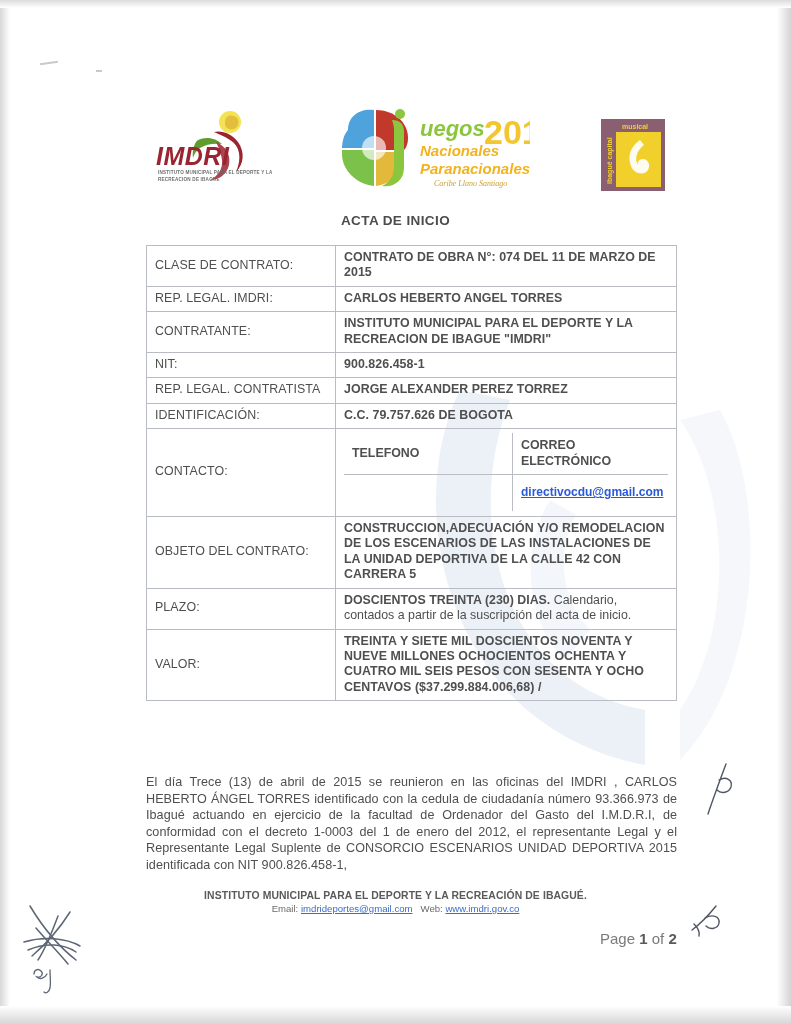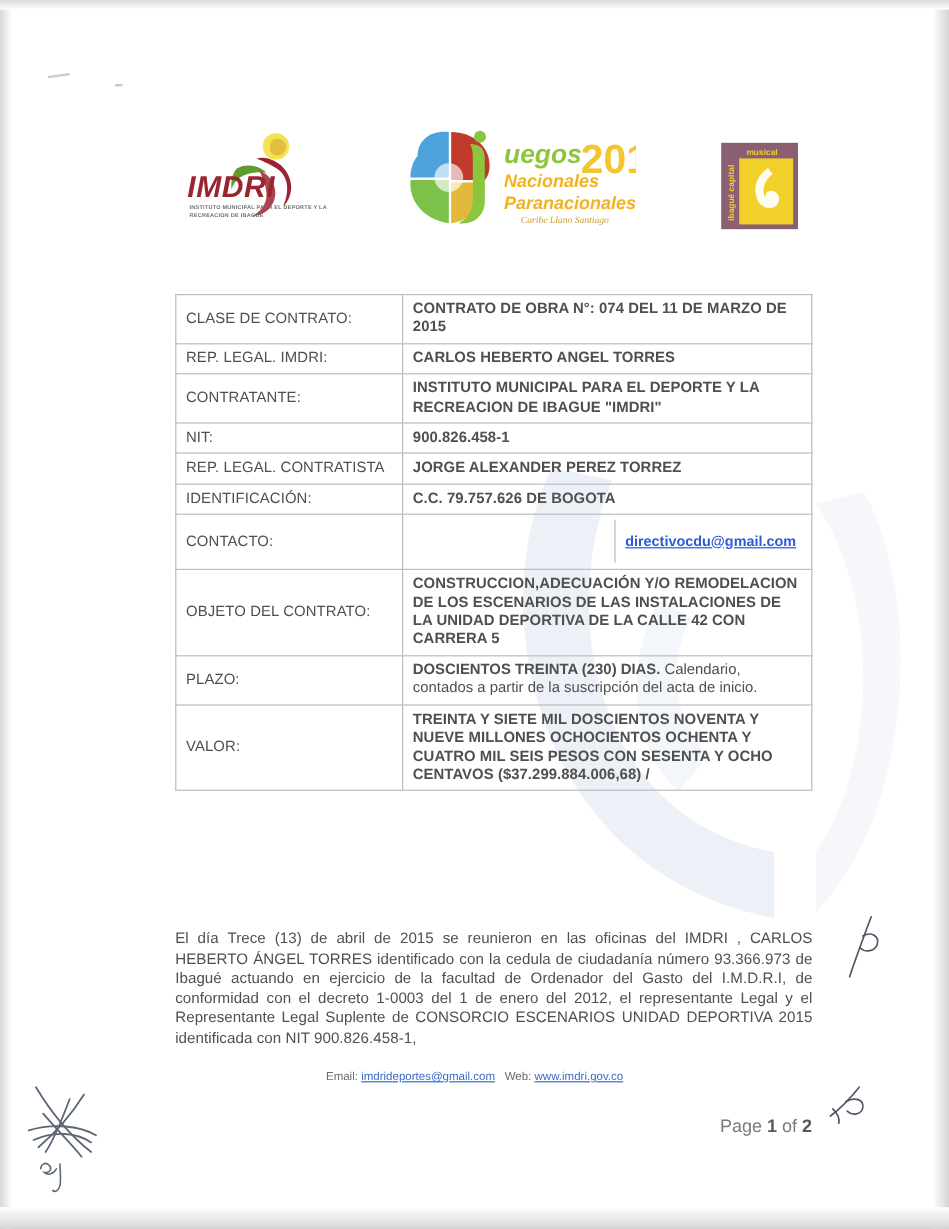--- a/index.html
+++ b/index.html
@@ -289,20 +289,21 @@
       <svg width="66" height="74" viewBox="0 0 66 74" xmlns="http://www.w3.org/2000/svg">
         <rect x="1" y="1" width="64" height="72" fill="#8b5f72"></rect>
         <rect x="16" y="14" width="45" height="55" fill="#f2d02c"></rect>
         <text x="22" y="11" font-family="Liberation Sans, sans-serif" font-size="7" font-weight="bold" fill="#f2d02c">musical</text>
         <text x="12" y="66" transform="rotate(-90 12 66)" font-family="Liberation Sans, sans-serif" font-size="7" font-weight="bold" fill="#f2d02c">ibagué capital</text>
         <path d="M40,22 C31,28 27,38 31,48 C34,56 44,58 48,52 C51,47 48,41 43,41 C39,41 37,44 38,47 C34,41 37,32 44,27 Z" fill="#ffffff" opacity="0.92"></path>
       </svg>
     </div>
   </div>
 
+  <div class="doc-title">ACTA DE INICIO</div>
 
   <table class="acta-table">
     <tbody>
       <tr>
         <td class="col-label lbl">CLASE DE CONTRATO:</td>
         <td class="val">CONTRATO DE OBRA N°: 074 DEL 11 DE MARZO DE 2015</td>
       </tr>
       <tr>
         <td class="col-label lbl">REP. LEGAL. IMDRI:</td>
         <td class="val">CARLOS HEBERTO ANGEL TORRES</td>
@@ -322,20 +323,24 @@
       <tr>
         <td class="col-label lbl">IDENTIFICACIÓN:</td>
         <td class="val">C.C. 79.757.626 DE BOGOTA</td>
       </tr>
 
       <tr>
         <td class="col-label lbl">CONTACTO:</td>
         <td class="contact-wrap">
           <table class="contact-table">
             <tbody>
+              <tr class="hdr">
+                <td class="ct-tel nb-left">TELEFONO</td>
+                <td class="nb-right">CORREO ELECTRÓNICO</td>
+              </tr>
               <tr class="body">
                 <td class="ct-tel nb-left"></td>
                 <td class="nb-right">
                   <span class="email-link">directivocdu@gmail.com</span>
                 </td>
               </tr>
             </tbody>
           </table>
         </td>
       </tr>
@@ -353,20 +358,21 @@
       <tr>
         <td class="col-label lbl">VALOR:</td>
         <td class="val">TREINTA Y SIETE MIL DOSCIENTOS NOVENTA Y NUEVE MILLONES OCHOCIENTOS OCHENTA Y CUATRO MIL SEIS PESOS CON SESENTA Y OCHO CENTAVOS ($37.299.884.006,68) /</td>
       </tr>
     </tbody>
   </table>
 
   <div class="body-par">El día Trece (13) de abril de 2015 se reunieron en las oficinas del IMDRI , CARLOS HEBERTO ÁNGEL TORRES   identificado con la cedula de ciudadanía número 93.366.973 de Ibagué  actuando en ejercicio de la facultad de Ordenador del Gasto del I.M.D.R.I, de conformidad con el decreto 1-0003 del 1 de enero del 2012, el representante Legal y el Representante Legal Suplente de CONSORCIO ESCENARIOS UNIDAD DEPORTIVA 2015 identificada con NIT 900.826.458-1,</div>
 
   <div class="footer">
+    <div class="f-org">INSTITUTO MUNICIPAL PARA EL DEPORTE Y LA RECREACIÓN DE IBAGUÉ.</div>
     <div class="f-contact">
       <span>Email:</span>
       <span class="f-link">imdrideportes@gmail.com</span>
       &nbsp;
       <span>Web:</span>
       <span class="f-link">www.imdri.gov.co</span>
     </div>
   </div>
 
   <div class="page-num">

